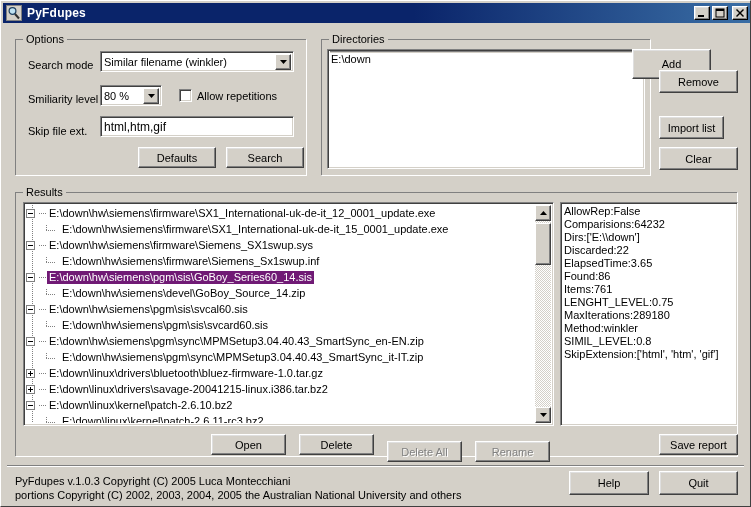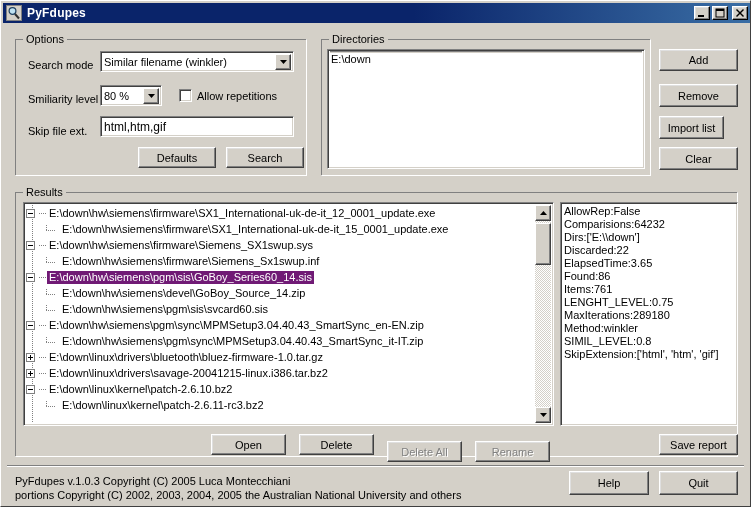--- a/index.html
+++ b/index.html
@@ -407,22 +407,22 @@
   <div class="group" style="left:320px; top:38px; width:330px; height:137px;">
     <div class="group-inner"></div>
     <div class="group-label">Directories</div>
   </div>
 
   <div id="dir-list" style="left:326px; top:48px; width:318px; height:120px;">
     <div id="dir-list-top"></div>
     <div id="dir-list-inner">E:\down</div>
   </div>
 
-  <button class="btn" style="left:658px; top:48px; width:79px; height:22px;">Add</button>
-  <button class="btn" style="left:658px; top:83px; width:79px; height:23px;">Remove</button>
+  <button class="btn" style="left:631px; top:48px; width:79px; height:30px;">Add</button>
+  <button class="btn" style="left:658px; top:69px; width:79px; height:23px;">Remove</button>
   <button class="btn" style="left:658px; top:115px; width:65px; height:23px;">Import list</button>
   <button class="btn" style="left:658px; top:146px; width:79px; height:23px;">Clear</button>
 
   <div class="group" style="left:14px; top:191px; width:723px; height:265px;">
     <div class="group-inner"></div>
     <div class="group-label">Results</div>
   </div>
 
   <div id="tree-panel" style="left:22px; top:201px; width:531px; height:224px;">
     <div id="tree-scroll">
@@ -450,20 +450,25 @@
           </div>
           <div class="tree-row sel">
             <span class="tg"></span>
             <span class="dots-h"></span>
             <span class="txt">E:\down\hw\siemens\pgm\sis\GoBoy_Series60_14.sis</span>
           </div>
           <div class="tree-row">
             <span class="indent-child"></span>
             <span class="child-elbow"></span>
             <span class="txt">E:\down\hw\siemens\devel\GoBoy_Source_14.zip</span>
+          </div>
+          <div class="tree-row">
+            <span class="tg"></span>
+            <span class="dots-h"></span>
+            <span class="txt">E:\down\hw\siemens\pgm\sis\svcal60.sis</span>
           </div>
           <div class="tree-row">
             <span class="indent-child"></span>
             <span class="child-elbow"></span>
             <span class="txt">E:\down\hw\siemens\pgm\sis\svcard60.sis</span>
           </div>
           <div class="tree-row">
             <span class="tg"></span>
             <span class="dots-h"></span>
             <span class="txt">E:\down\hw\siemens\pgm\sync\MPMSetup3.04.40.43_SmartSync_en-EN.zip</span>

